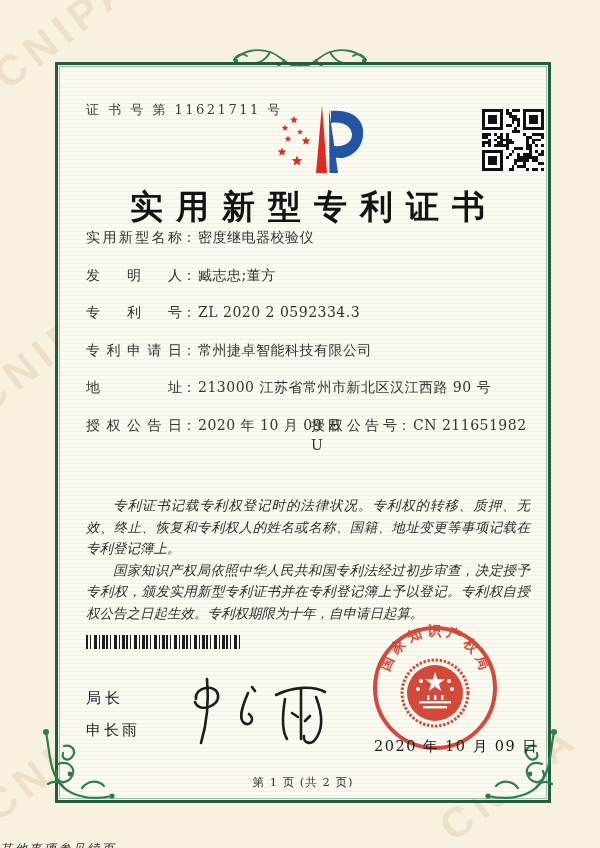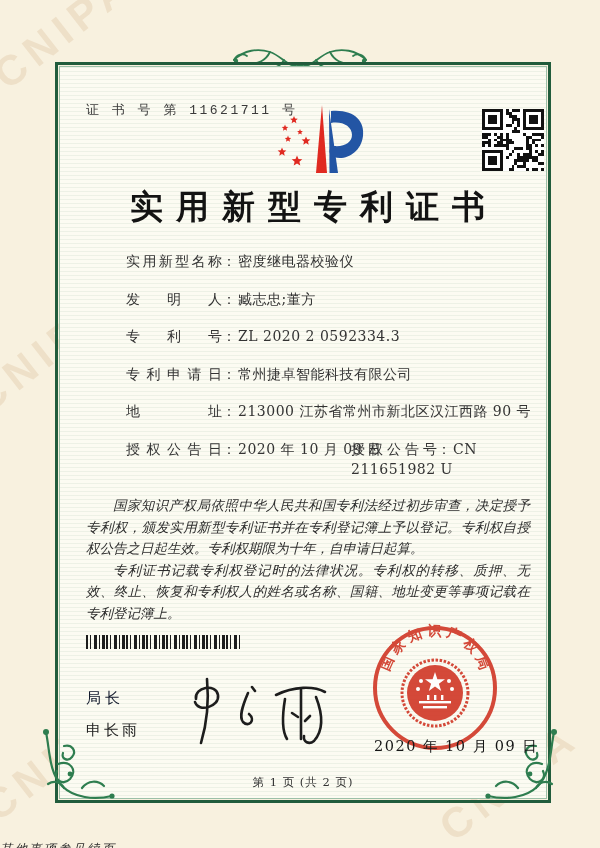--- a/index.html
+++ b/index.html
@@ -18,28 +18,28 @@
   }
   
   .frame{position:absolute;left:55px;top:62px;width:490px;height:735px;border:3px solid #215c3c;}
   .frame-inner{
     position:absolute;inset:1px;border:1px solid #9cc0a8;
     background:
       repeating-linear-gradient(180deg, rgba(90,140,105,0.09) 0px, rgba(90,140,105,0.09) 1px, rgba(250,250,242,0) 1px, rgba(250,250,242,0) 4px),
       #fcfbf2;
   }
   .content{position:absolute;inset:0;}
-  .cert-no{position:absolute;left:28px;top:36px;font-size:13px;letter-spacing:2.5px;color:#3a3a3a;font-family:Liberation Mono, monospace;}
+  .cert-no{position:absolute;left:28px;top:36px;font-size:13px;letter-spacing:2.5px;color:#3a3a3a;}
   .logo{position:absolute;left:206px;top:36px;width:104px;height:78px;}
   .qr{position:absolute;left:424px;top:44px;width:62px;height:62px;background:#fff;}
   .title{
     position:absolute;left:0;right:0;top:120px;text-align:center;
     font-size:33px;font-weight:700;letter-spacing:13px;padding-left:22px;color:#131313;
   }
-  .fields{position:absolute;left:28px;right:16px;top:186px;font-size:14px;color:#333;margin-left:40px;}
+  .fields{position:absolute;left:28px;right:16px;top:162px;font-size:14px;color:#333;}
   .frow{position:relative;height:37.5px;line-height:20px;}
   .flabel{display:inline-block;width:96px;text-align:justify;text-align-last:justify;vertical-align:top;}
   .colon{margin:0 2px 0 0;}
   .fvalue{letter-spacing:0.5px;}
   .pair2{position:absolute;left:225px;top:0;}
   .flabel2{display:inline-block;width:86px;text-align:justify;text-align-last:justify;}
   .paras{
     position:absolute;left:28px;right:18px;top:430px;
     font-size:13.5px;line-height:21.5px;font-style:italic;color:#2d2d2d;text-align:justify;
   }
@@ -273,22 +273,22 @@
         </div>
         <div class="frow">
           <span class="flabel">授权公告日</span><span class="colon">：</span><span class="fvalue">2020 年 10 月 09 日</span>
           <span class="pair2">
             <span class="flabel2">授权公告号</span><span class="colon">：</span><span class="fvalue">CN 211651982 U</span>
           </span>
         </div>
       </div>
 
       <div class="paras">
+        <p>专利证书记载专利权登记时的法律状况。专利权的转移、质押、无效、终止、恢复和专利权人的姓名或名称、国籍、地址变更等事项记载在专利登记簿上。</p>
         <p>国家知识产权局依照中华人民共和国专利法经过初步审查，决定授予专利权，颁发实用新型专利证书并在专利登记簿上予以登记。专利权自授权公告之日起生效。专利权期限为十年，自申请日起算。</p>
-        <p>专利证书记载专利权登记时的法律状况。专利权的转移、质押、无效、终止、恢复和专利权人的姓名或名称、国籍、地址变更等事项记载在专利登记簿上。</p>
       </div>
 
       <div class="barcode"></div>
 
       <div class="signer-title">局长</div>
       <div class="signer-name">申长雨</div>
 
       <svg class="signature" viewBox="0 0 152 74">
         <g fill="none" stroke="#1d1d1d" stroke-width="2.6" stroke-linecap="round">
           <path d="M14,26 C12,14 34,10 36,22 C38,34 16,40 13,29"></path>

